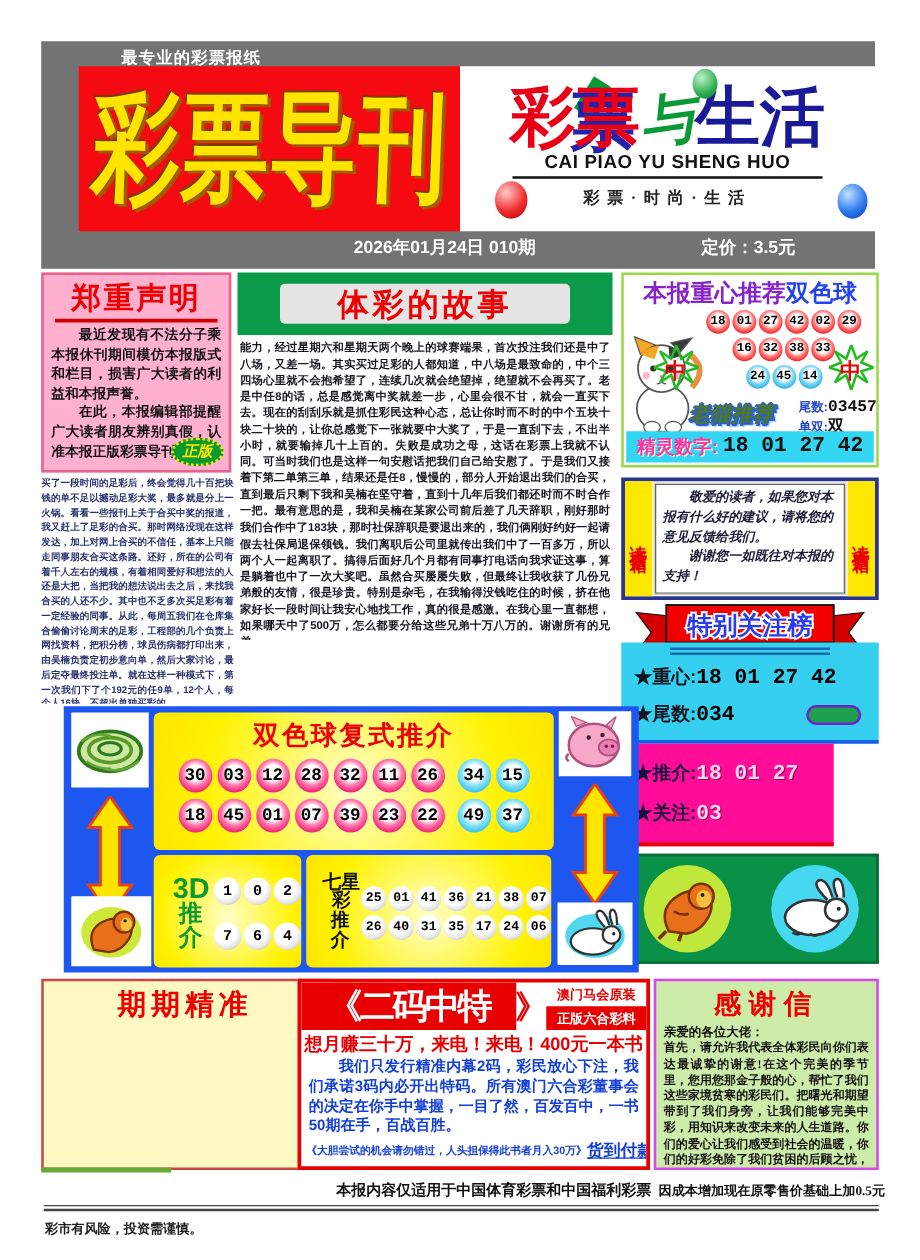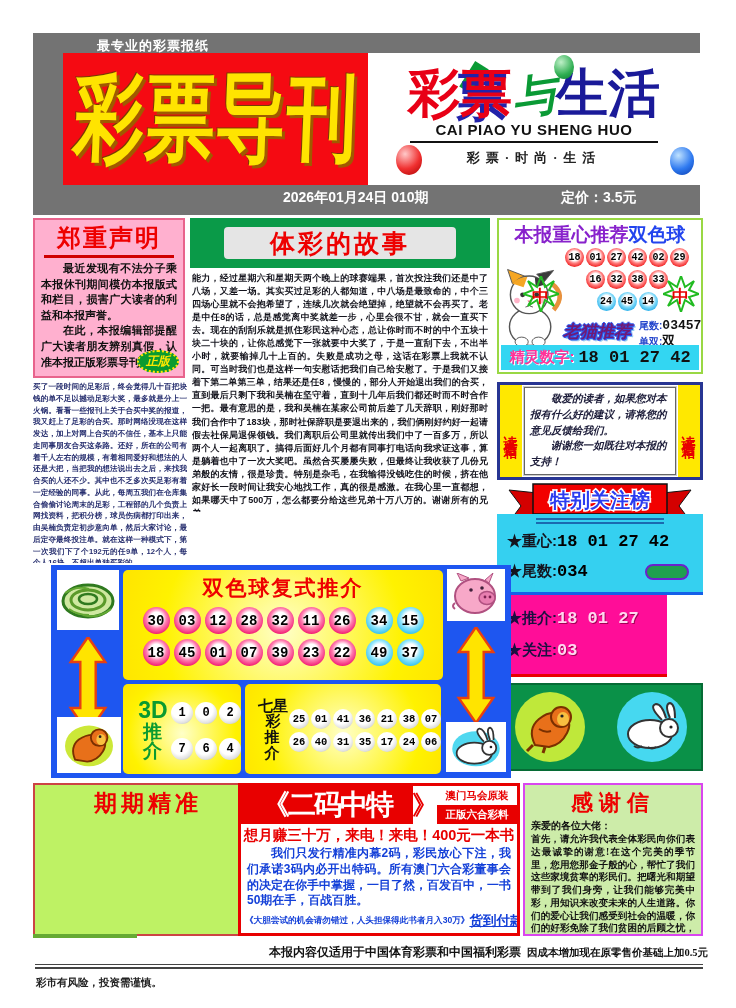--- a/index.html
+++ b/index.html
@@ -54,21 +54,21 @@
   .story-body{position:absolute;left:192px;top:272px;width:296px;height:240px;overflow:hidden;
               font-size:9px;font-weight:bold;color:#15151e;line-height:1.45;text-align:justify;}
   
   .rec-box{position:absolute;left:497px;top:218px;width:206px;height:156px;background:#fff;
            border:2px solid #99d844;box-sizing:border-box;overflow:hidden;}
   .rec-title{position:absolute;left:0;top:2px;width:100%;text-align:center;font-size:19px;font-weight:900;white-space:nowrap;}
   .rec-title .t1{color:#8822cc;}
   .rec-title .t2{color:#2244ee;}
   .rec-balls{position:absolute;left:60px;top:28px;width:136px;text-align:center;}
   .rec-row{display:flex;justify-content:center;gap:2px;margin-bottom:3px;}
-  .laomao{position:absolute;left:64px;top:100px;font-size:17px;font-weight:900;font-style:italic;color:#701a75;
+  .laomao{position:absolute;left:52px;top:100px;font-size:17px;font-weight:900;font-style:italic;color:#4d7c0f;
           text-shadow:1px 0 #2b59f0,-1px 0 #2b59f0,0 1px #2b59f0,0 -1px #2b59f0,1px 1px #2b59f0,2px 2px 0 #9ad0f0;}
   .mini-line{position:absolute;left:140px;font-size:10px;font-weight:bold;color:#2244cc;white-space:nowrap;}
   .mini-line b{color:#111;font-size:13px;font-family:"Liberation Mono",monospace;}
   .jingling{position:absolute;left:2px;right:2px;bottom:2px;height:25px;background:#33d6f2;
             display:flex;align-items:center;justify-content:center;gap:4px;overflow:hidden;}
   .jingling .jl{color:#ff3399;font-size:15px;font-weight:900;text-shadow:1px 1px 0 #fff;}
   .jingling .jv{color:#111;font-size:17px;font-weight:900;font-family:"Liberation Mono",monospace;}
   .burst{position:absolute;width:36px;height:36px;}
   .burst span{position:absolute;left:9px;top:9px;color:#e80000;font-size:17px;font-weight:900;}
   
@@ -120,21 +120,21 @@
   .d3-flex{display:flex;align-items:center;height:100%;padding-left:12px;}
   .d3-title{width:44px;text-align:center;color:#0a9a30;font-weight:900;line-height:1;}
   .d3-title .l1{font-size:23px;}
   .d3-title .l2{font-size:19px;letter-spacing:1px;}
   .qx-title{width:44px;text-align:center;color:#111;font-weight:900;line-height:1.05;}
   .qx-title .l1{font-size:15px;}
   .qx-title .l2{font-size:15px;letter-spacing:2px;}
   .stack{flex:1;}
   .stack .ball-row{gap:2px;margin-top:3px;}
   
-  .qiqi{position:absolute;left:33px;top:783px;width:230px;height:153px;background:#bef264;
+  .qiqi{position:absolute;left:33px;top:783px;width:230px;height:153px;background:#fef9c3;
         border:2px solid #cc4444;box-sizing:border-box;overflow:hidden;}
   .qiqi h2{margin:3px 0 2px;text-align:center;color:#ee0000;font-size:23px;font-weight:900;letter-spacing:4px;}
   .qiqi p{margin:0;padding:0 8px;font-size:10.6px;color:#111;line-height:1.38;font-weight:600;
           font-family:"Liberation Serif",serif;text-align:justify;}
   .erma{position:absolute;left:238px;top:783px;width:282px;height:153px;background:#fff;
         border:3px solid #e80000;box-sizing:border-box;overflow:hidden;}
   .erma-head{display:flex;height:38px;align-items:stretch;}
   .erma-red{width:172px;background:#e80000;color:#fff;font-size:28px;font-weight:900;letter-spacing:-2px;
             display:flex;align-items:center;justify-content:center;white-space:nowrap;}
   .erma-quote{width:24px;color:#e80000;font-size:26px;font-weight:900;display:flex;align-items:center;justify-content:center;}

